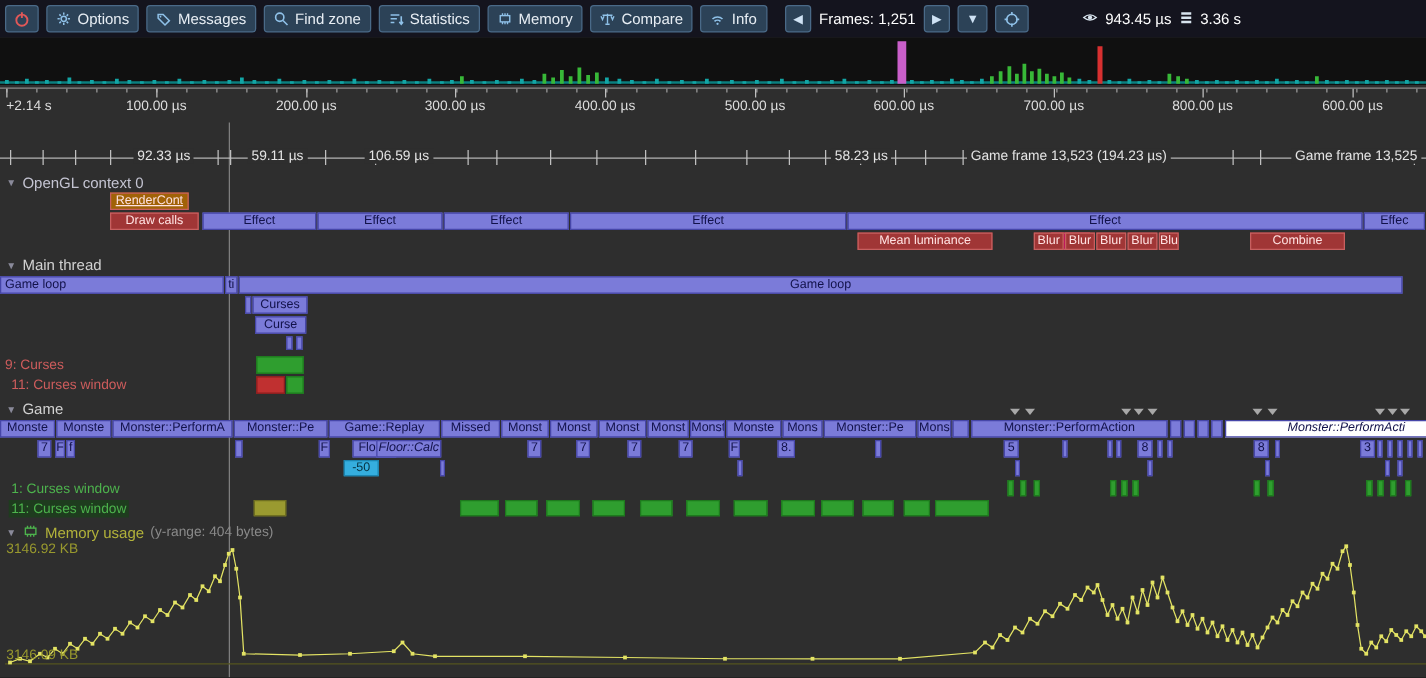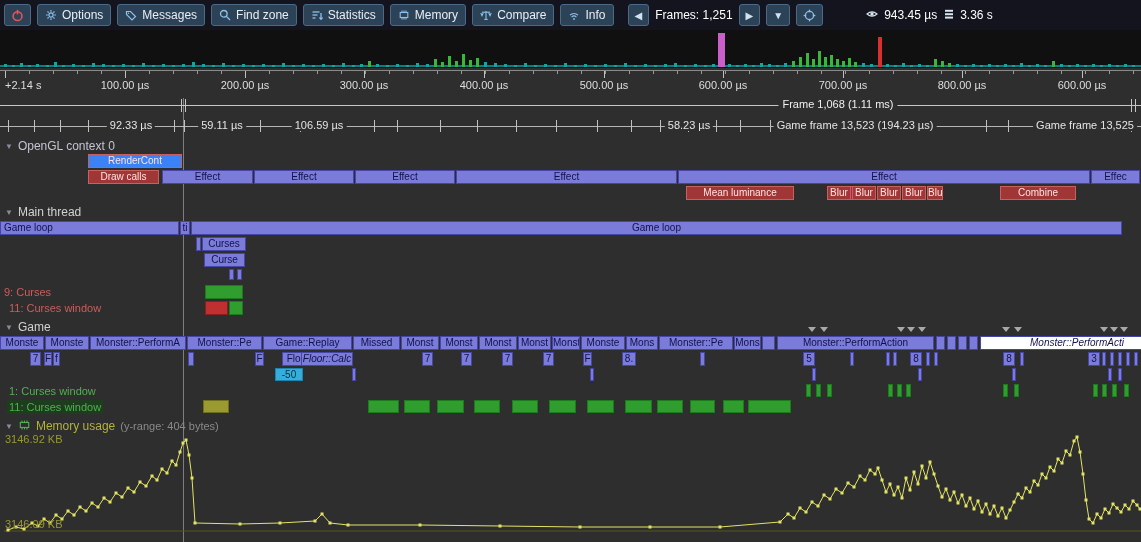--- a/index.html
+++ b/index.html
@@ -409,28 +409,20 @@
       <div class="rtick" style="left: 723px; height: 7px; background: rgb(192, 192, 192);"></div>
       <div class="rlabel" style="left: 723px; transform: translateX(-50%);">600.00 µs</div>
       <div class="rtick" style="left: 843px; height: 7px; background: rgb(192, 192, 192);"></div>
       <div class="rlabel" style="left: 843px; transform: translateX(-50%);">700.00 µs</div>
       <div class="rtick" style="left: 962px; height: 7px; background: rgb(192, 192, 192);"></div>
       <div class="rlabel" style="left: 962px; transform: translateX(-50%);">800.00 µs</div>
       <div class="rtick" style="left: 1082px; height: 7px; background: rgb(192, 192, 192);"></div>
       <div class="rlabel" style="left: 1082px; transform: translateX(-50%);">600.00 µs</div>
     </div>
 
-  <div class="fband">
-    <div class="fline"></div>
-    <div class="flabel" style="left:838px">Frame 1,068 (1.11 ms)</div>
-  <div class="ftick" style="left: 181px;"></div>
-      <div class="ftick" style="left: 185px;"></div>
-      <div class="ftick" style="left: 1131px;"></div>
-      <div class="ftick" style="left: 1135px;"></div>
-    </div>
 
   <div class="sband">
     <div class="sline"></div>
   <div class="stick" style="left: 8px;"></div>
       <div class="stick" style="left: 34px;"></div>
       <div class="stick" style="left: 60px;"></div>
       <div class="stick" style="left: 88px;"></div>
       <div class="stick" style="left: 174px;"></div>
       <div class="stick" style="left: 184px;"></div>
       <div class="stick" style="left: 260px;"></div>
@@ -484,21 +476,21 @@
           <line x1="8.5" y1="8.5" x2="8.5" y2="10.4"></line>
       </svg>
     </span>
     <span class="mem-title">Memory usage</span>
     <span class="mem-range">(y-range: 404 bytes)</span>
   </div>
 
   <div class="vline"></div>
 
   <div class="zones">
-      <div class="zone" style="left: 88px; top: 154px; width: 94px; height: 14px; background: #3b82f6; border-color: rgb(200, 96, 96); color: rgb(255, 226, 226);">RenderCont</div>
+      <div class="zone" style="left: 88px; top: 154px; width: 63px; height: 14px; background: #a16207; border-color: rgb(200, 96, 96); color: rgb(255, 226, 226); text-decoration: underline;">RenderCont</div>
       <div class="zone" style="left: 88px; top: 170px; width: 71px; height: 14px; background: rgb(160, 54, 54); border-color: rgb(200, 96, 96); color: rgb(255, 226, 226);">Draw calls</div>
       <div class="zone" style="left: 162px; top: 170px; width: 91px; height: 14px; background: rgb(123, 123, 217); border-color: rgb(70, 70, 168); color: rgb(18, 18, 74);">Effect</div>
       <div class="zone" style="left: 254px; top: 170px; width: 100px; height: 14px; background: rgb(123, 123, 217); border-color: rgb(70, 70, 168); color: rgb(18, 18, 74);">Effect</div>
       <div class="zone" style="left: 355px; top: 170px; width: 100px; height: 14px; background: rgb(123, 123, 217); border-color: rgb(70, 70, 168); color: rgb(18, 18, 74);">Effect</div>
       <div class="zone" style="left: 456px; top: 170px; width: 221px; height: 14px; background: rgb(123, 123, 217); border-color: rgb(70, 70, 168); color: rgb(18, 18, 74);">Effect</div>
       <div class="zone" style="left: 678px; top: 170px; width: 412px; height: 14px; background: rgb(123, 123, 217); border-color: rgb(70, 70, 168); color: rgb(18, 18, 74);">Effect</div>
       <div class="zone" style="left: 1091px; top: 170px; width: 49px; height: 14px; background: rgb(123, 123, 217); border-color: rgb(70, 70, 168); color: rgb(18, 18, 74);">Effec</div>
       <div class="zone" style="left: 686px; top: 186px; width: 108px; height: 14px; background: rgb(160, 54, 54); border-color: rgb(200, 96, 96); color: rgb(255, 226, 226);">Mean luminance</div>
       <div class="zone" style="left: 841px; top: 186px; width: 31px; height: 14px; background: #be185d; border-color: rgb(200, 96, 96); color: rgb(255, 226, 226);">Brigh</div>
       <div class="zone" style="left: 827px; top: 186px; width: 24px; height: 14px; background: rgb(160, 54, 54); border-color: rgb(200, 96, 96); color: rgb(255, 226, 226);">Blur</div>

